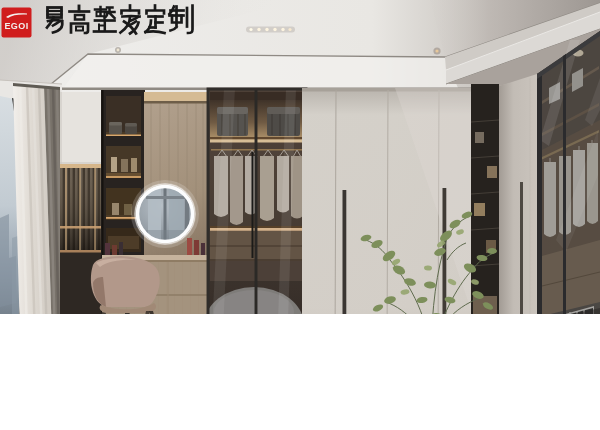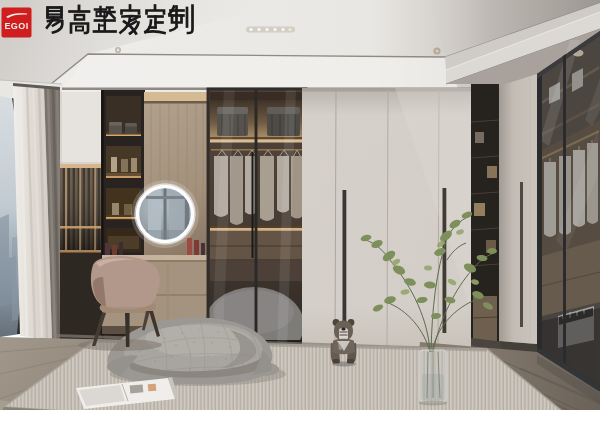--- a/index.html
+++ b/index.html
@@ -1,16 +1,16 @@
 <!DOCTYPE html>
 <html><head>
 <meta charset="utf-8">
 <style>
 html,body{margin:0;padding:0;}
-#stage{width:600px;height:410px;position:relative;overflow:hidden;font-family:"Liberation Sans",sans-serif;}
+#stage{width:600px;height:314px;position:relative;overflow:hidden;font-family:"Liberation Sans",sans-serif;}
 </style>
 </head>
 <body>
 <div id="stage">
 <svg width="600" height="430" viewBox="0 0 600 430">
 <defs>
 <linearGradient id="lgCeil" x1="0" y1="0" x2="600" y2="0" gradientUnits="userSpaceOnUse">
   <stop offset="0" stop-color="#efeeec"></stop>
   <stop offset="0.62" stop-color="#e9e7e3"></stop>
   <stop offset="0.78" stop-color="#cdc9c4"></stop>

